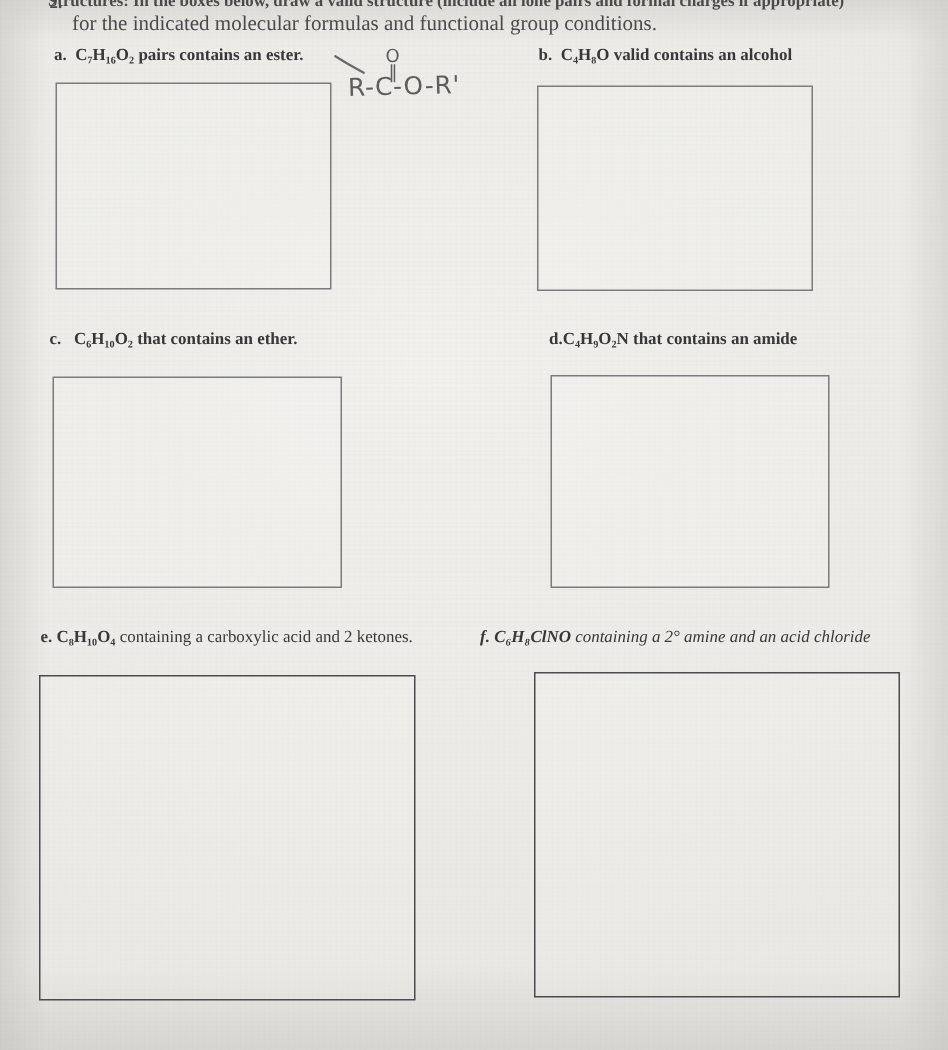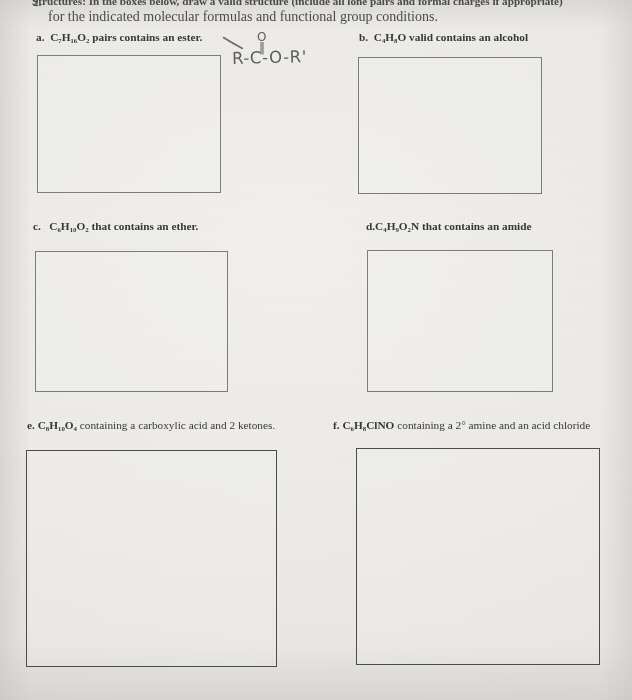--- a/index.html
+++ b/index.html
@@ -177,21 +177,21 @@
   </div>
 
   <div class="box" style="left:35px; top:251px; width:193px; height:141px;"></div>
   <div class="box" style="left:367px; top:250px; width:186px; height:142px;"></div>
 
   <div class="itemlabel" style="left:27px; top:418px;">
     <b><span>e.</span></b>&nbsp;<b><span>C₈H₁₀O₄</span></b>
     <span>containing a carboxylic acid and 2 ketones.</span>
   </div>
 
-  <div class="itemlabel" style="left:333px; top:418px;">
+  <div class="itemlabel" style="left:320px; top:418px;font-style:italic;">
     <b><span>f.</span></b>&nbsp;<b><span>C₆H₈ClNO</span></b>
     <span>containing a 2° amine and an acid chloride</span>
   </div>
 
   <div class="box dark" style="left:26px; top:450px; width:251px; height:217px;"></div>
   <div class="box dark" style="left:356px; top:448px; width:244px; height:217px;"></div>
 
 </div>
 
 </body></html>

